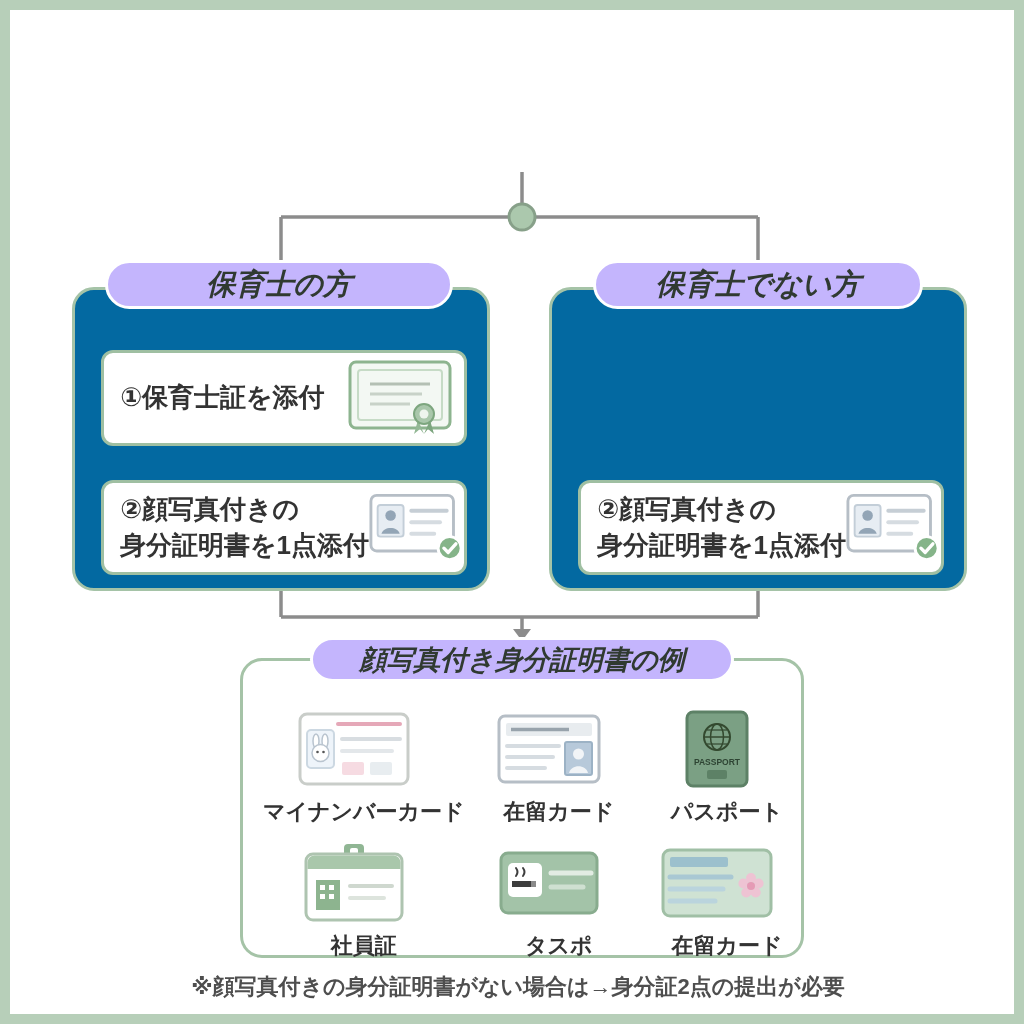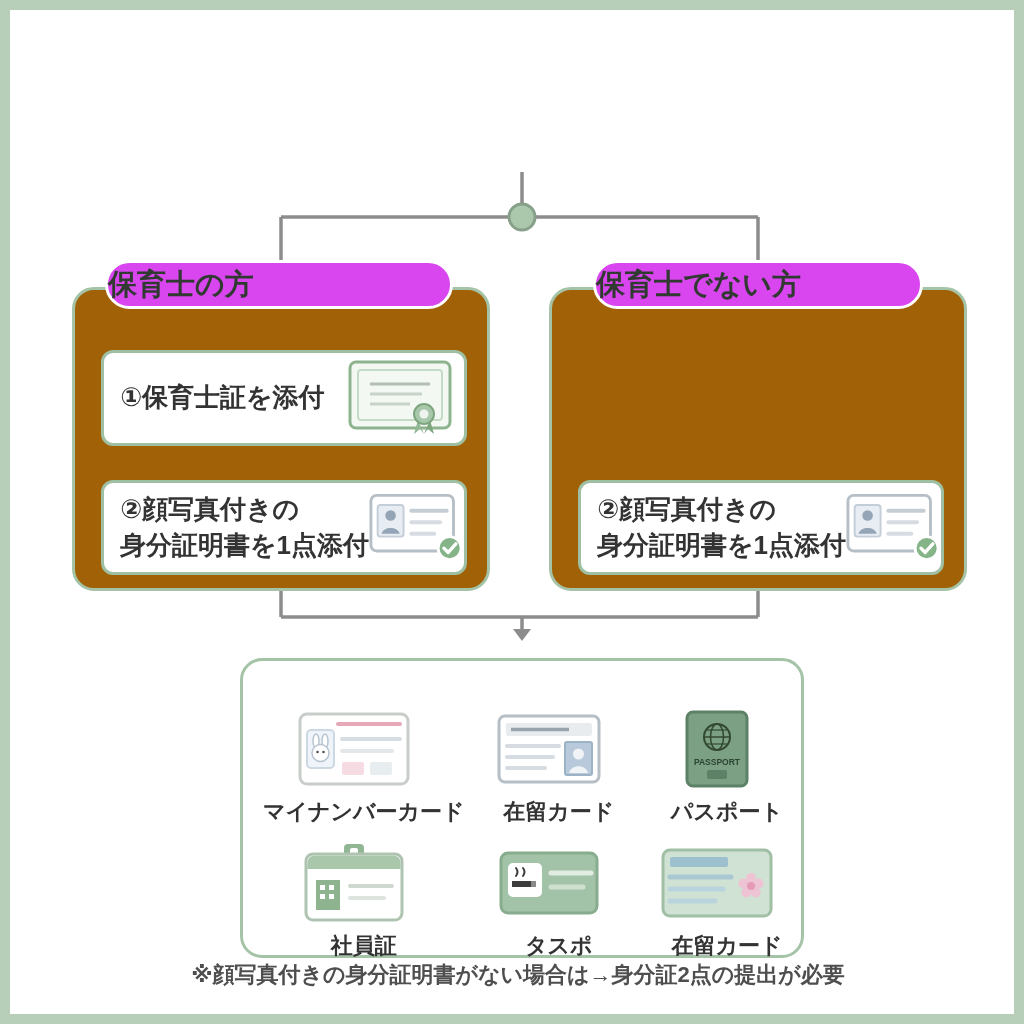--- a/index.html
+++ b/index.html
@@ -7,28 +7,28 @@
   body { font-family:"Liberation Sans","DejaVu Sans",sans-serif; background:#ffffff; }
 
   .canvas { position:relative; width:1024px; height:1024px; background:#fff;
             border:10px solid #b7cfb9; overflow:hidden; }
 
   .title { position:absolute; top:66px; left:0; width:100%; text-align:center;
            font-size:54px; font-weight:bold; color:#3b3b3b; letter-spacing:2px; }
 
   .connectors { position:absolute; left:0; top:0; width:1024px; height:1024px; pointer-events:none; }
 
-  .branch-box { position:absolute; width:418px; height:304px; background:#a16207;
+  .branch-box { position:absolute; width:418px; height:304px; background:#0369a1;
                 border:3px solid #a5c3a7; border-radius:22px; }
   .branch-left  { left:62px;  top:277px; }
   .branch-right { left:539px; top:277px; }
 
-  .pill { position:absolute; background:#d946ef; border:3px solid #ffffff; border-radius:28px;
-          display:flex; align-items:center; justify-content:flex-start;
-          font-weight:bold; color:#303a31; }
+  .pill { position:absolute; background:#c4b5fd; border:3px solid #ffffff; border-radius:28px;
+          display:flex; align-items:center; justify-content:center;
+          font-weight:bold; color:#303a31;font-style:italic; }
   .pill-left     { left:95px;  top:250px; width:348px; height:49px; font-size:29px; }
   .pill-right    { left:583px; top:250px; width:330px; height:49px; font-size:29px; }
   .pill-examples { left:300px; top:627px; width:424px; height:45px; font-size:27px; }
 
   .step-box { position:absolute; left:26px; width:366px; background:#fff;
               border:3px solid #9fbfa2; border-radius:12px;
               display:flex; align-items:center; justify-content:space-between;
               padding:0 12px 0 16px; overflow:hidden; }
   .step-1 { top:60px;  height:96px; }
   .step-2 { top:190px; height:95px; }
@@ -38,21 +38,21 @@
   .step-icon { flex:0 0 auto; display:flex; align-items:center; }
 
   .examples-box { position:absolute; left:230px; top:648px; width:564px; height:300px;
                   background:#fff; border:3px solid #a5c3a7; border-radius:22px; }
   .examples-grid { position:absolute; left:0; top:46px; width:100%;
                    display:grid; grid-template-columns:repeat(3,1fr); row-gap:14px; }
   .example-item { display:flex; flex-direction:column; align-items:center; }
   .example-icon { height:84px; display:flex; align-items:center; justify-content:center; }
   .example-label { margin-top:6px; font-size:22px; font-weight:bold; color:#333; white-space:nowrap;margin-left:20px; }
 
-  .footer { position:absolute; left:0; bottom:24px; width:100%; text-align:center;
+  .footer { position:absolute; left:0; bottom:12px; width:100%; text-align:center;
             font-size:22px; font-weight:bold; color:#4e4e4e;padding-left:12px; }
 </style>
 </head>
 <body>
 
 <div class="canvas">
 
   <svg class="connectors" viewBox="0 0 1024 1024">
     <g stroke="#8c8c8c" stroke-width="3.5" fill="none">
       <path d="M512 162 V 207"></path>
@@ -256,16 +256,19 @@
             </g>
             <circle cx="90" cy="38" r="4" fill="#e59ab5"></circle>
           </svg>
         </div>
         <div class="example-label">在留カード</div>
       </div>
 
     </div>
   </div>
 
+  <div class="pill pill-examples">
+    <span>顔写真付き身分証明書の例</span>
+  </div>
 
   <div class="footer">※顔写真付きの身分証明書がない場合は→身分証2点の提出が必要</div>
 
 </div>
 
 </body></html>

